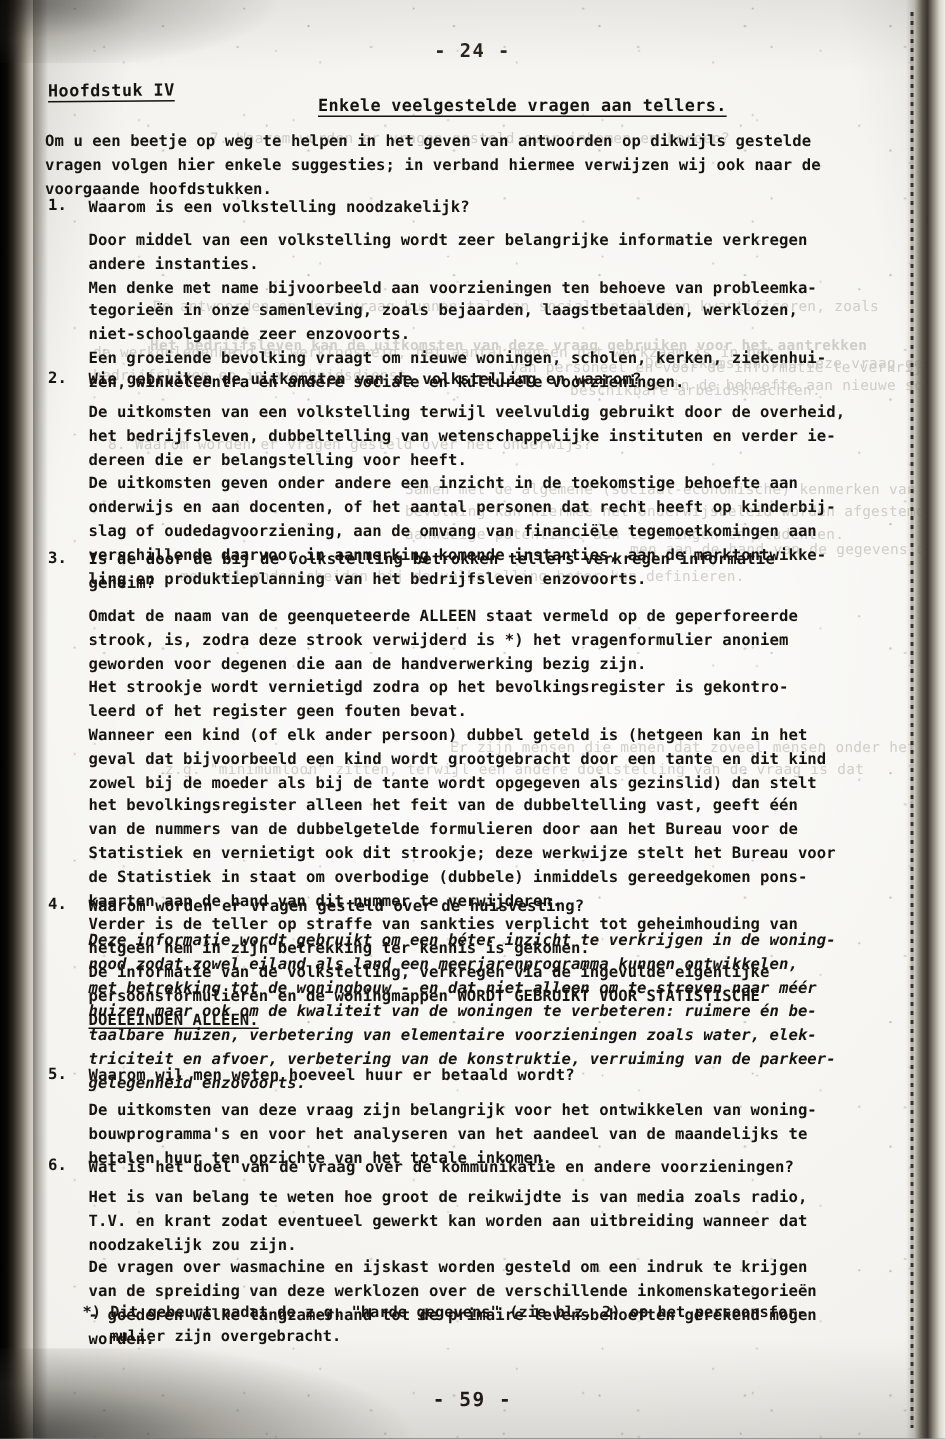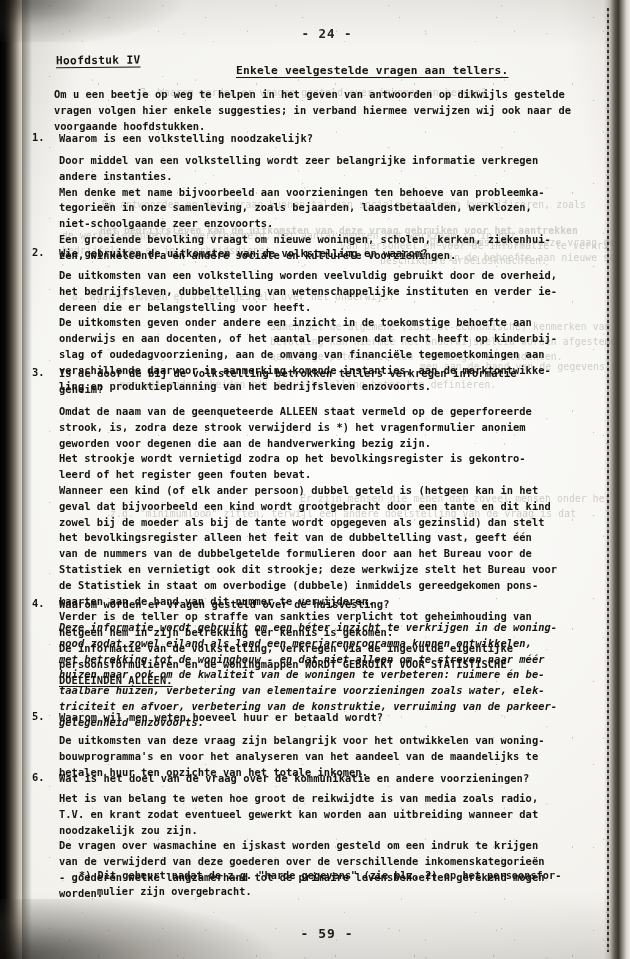--- a/index.html
+++ b/index.html
@@ -105,21 +105,21 @@
   }
   #ghost div { position: absolute; white-space: nowrap; }
 
   
   #content {
     position: absolute;
     inset: 0;
     color: #17130f;
     pointer-events: none;
   }
-  #content > * { pointer-events: auto; padding-left: 24px; }
+  #content > * { pointer-events: auto; }
 
   .hdr-num {
     position: absolute;
     top: 26px;
     left: 0; right: 0;
     text-align: center;
     font-size: 12.5px;
     font-weight: bold;
     letter-spacing: 1px;
     color: #2a241e;
@@ -292,21 +292,21 @@
         <div>zen, winkelcentra en andere sociale en kulturele voorzieningen.</div>
       </div>
     </div>
 
     <div class="qa" style="left:32px; top:246px;">
       <div class="q-num">2.</div>
       <div class="q-text">
         <div>Wie gebruiken de uitkomsten van de volkstelling en waarom?</div>
       </div>
       <div class="answer" style="top:22px;">
-        <div>De uitkomsten van een volkstelling worden veelvuldig gebruikt door de overheid,</div>
+        <div>De uitkomsten van een volkstelling terwijl veelvuldig gebruikt door de overheid,</div>
         <div>het bedrijfsleven, dubbeltelling van wetenschappelijke instituten en verder ie-</div>
         <div>dereen die er belangstelling voor heeft.</div>
         <div>De uitkomsten geven onder andere een inzicht in de toekomstige behoefte aan</div>
         <div>onderwijs en aan docenten, of het aantal personen dat recht heeft op kinderbij-</div>
         <div>slag of oudedagvoorziening, aan de omvang van financiële tegemoetkomingen aan</div>
         <div>verschillende daarvoor in aanmerking komende instanties, aan de marktontwikke-</div>
         <div>ling en produktieplanning van het bedrijfsleven enzovoorts.</div>
       </div>
     </div>
 
@@ -369,21 +369,21 @@
     <div class="qa" style="left:32px; top:771px;">
       <div class="q-num">6.</div>
       <div class="q-text">
         <div>Wat is het doel van de vraag over de kommunikatie en andere voorzieningen?</div>
       </div>
       <div class="answer" style="top:20px;">
         <div>Het is van belang te weten hoe groot de reikwijdte is van media zoals radio,</div>
         <div>T.V. en krant zodat eventueel gewerkt kan worden aan uitbreiding wanneer dat</div>
         <div>noodzakelijk zou zijn.</div>
         <div>De vragen over wasmachine en ijskast worden gesteld om een indruk te krijgen</div>
-        <div>van de verwijderd van deze goederen over de verschillende inkomenskategorieën</div>
+        <div>van de spreiding van deze werklozen over de verschillende inkomenskategorieën</div>
         <div>- goederen welke langzamerhand tot de primaire levensbehoeften gerekend mogen</div>
         <div>worden.</div>
       </div>
     </div>
 
     <div class="footnote">
       <div><span>*)</span> <span>Dit gebeurt nadat de z.g. "harde gegevens" (zie blz. 2) op het persoonsfor-</span></div>
       <div class="cont">mulier zijn overgebracht.</div>
     </div>
 

